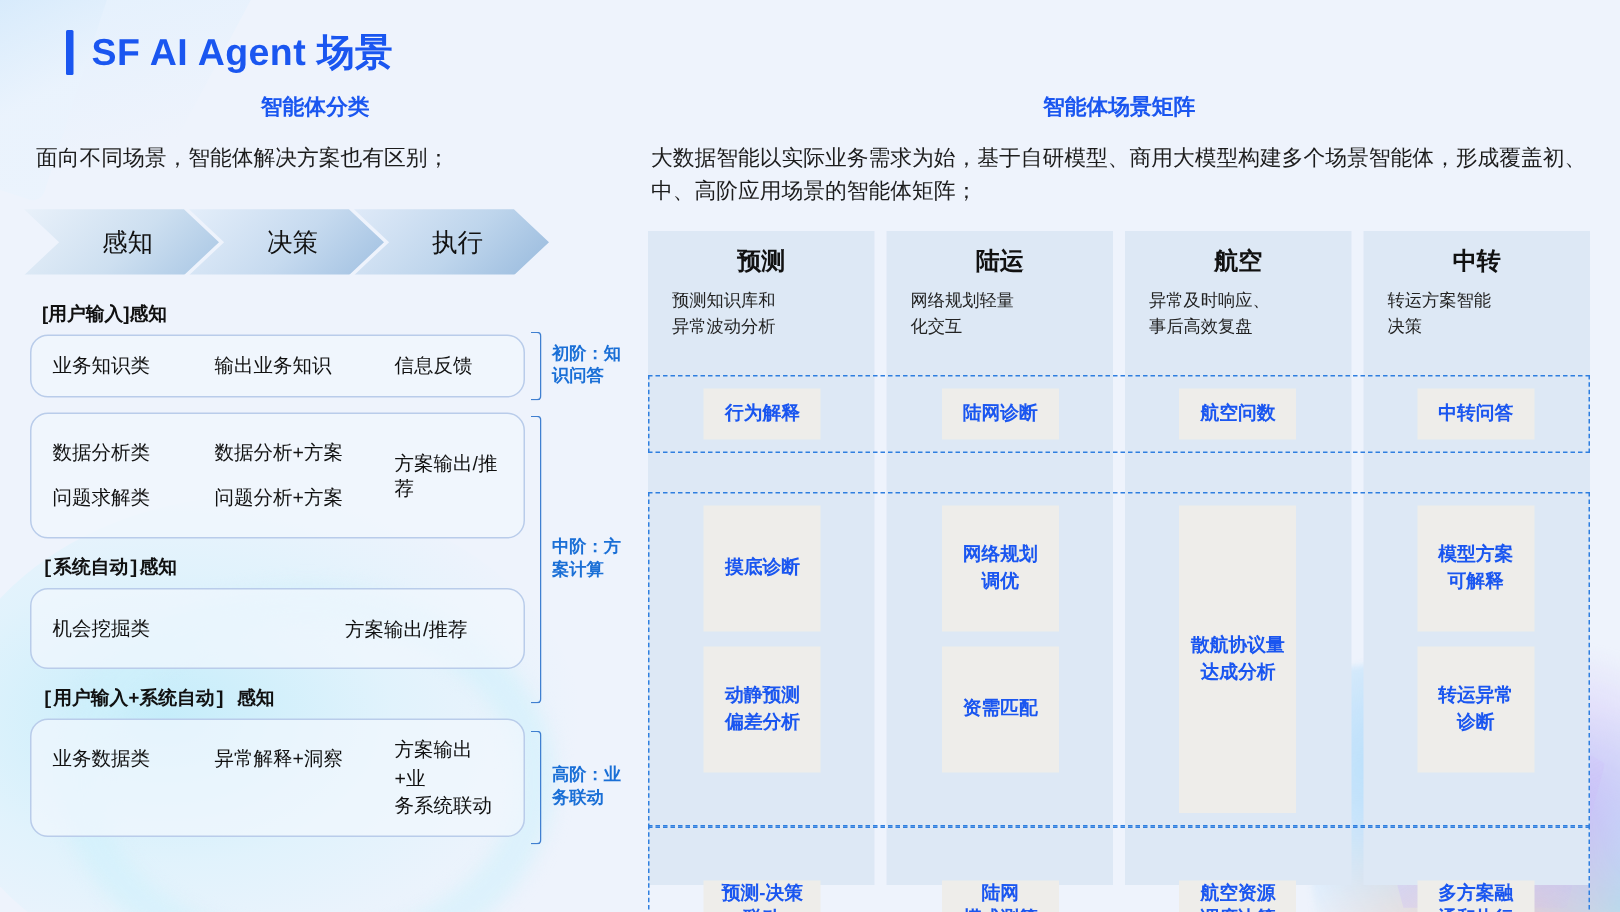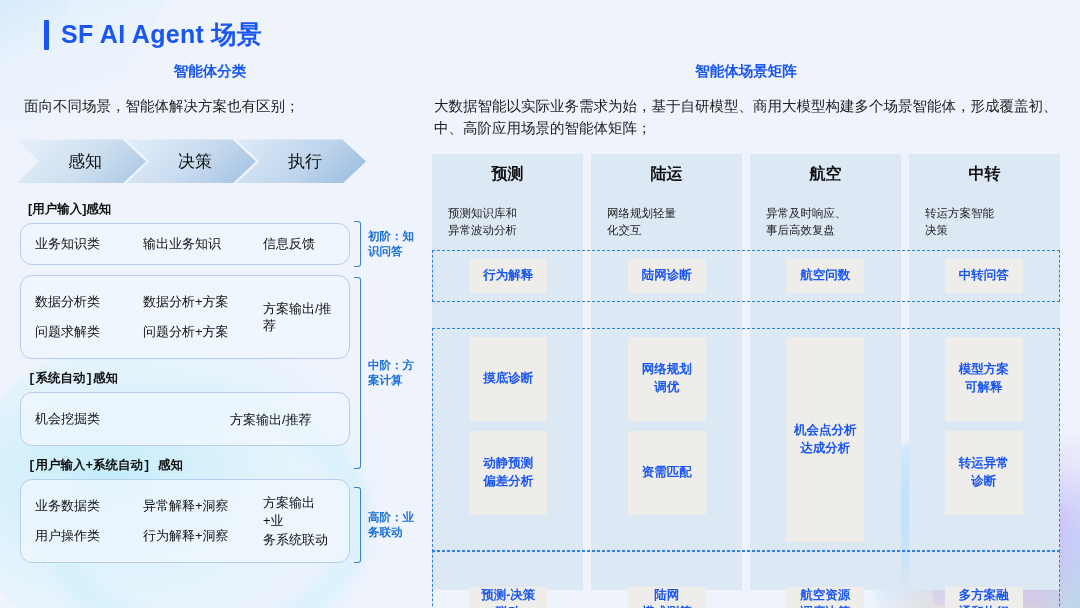--- a/index.html
+++ b/index.html
@@ -123,21 +123,21 @@
   .matrix{ position:relative; margin-top:14px; height:436px; }
   .cols{ position:absolute; inset:0; display:flex; gap:8px; }
   .col{ flex:1; background:#dde8f5; }
   .colhead{
     position:absolute; top:0; left:0; right:0; display:flex; gap:8px; height:86px;
   }
   .colhead .ch{
     flex:1; display:flex; flex-direction:column; align-items:center; padding-top:10px;
   }
   .ch-title{ font-size:16px; font-weight:bold; color:#111; }
-  .ch-desc{ font-size:11.5px; color:#222; line-height:1.45; margin-top:20px; width:100%; padding-left:16px; }
+  .ch-desc{ font-size:11.5px; color:#222; line-height:1.45; margin-top:8px; width:100%; padding-left:16px; }
 
   .band{
     position:absolute; left:0; right:0;
     border:1.6px dashed #2f7fe0;
     display:flex; gap:8px;
   }
   .band .cell{
     flex:1; display:flex; flex-direction:column; align-items:center; justify-content:flex-start;
     gap:10px; padding:8px 0;
   }
@@ -223,24 +223,20 @@
     </div>
 
     <div class="grp-label tight">[用户输入+系统自动] 感知</div>
     <div class="card">
       <div class="two-rows">
         <div class="left-pair">
           <div class="card-row">
             <div class="col-a">业务数据类</div>
             <div class="col-b">异常解释+洞察</div>
           </div>
-          <div class="card-row">
-            <div class="col-a">用户操作类</div>
-            <div class="col-b">行为解释+洞察</div>
-          </div>
         </div>
         <div class="span-c" style="white-space:pre-line;line-height:1.4;">方案输出+业
 务系统联动</div>
       </div>
     </div>
 
     <div class="stage" style="top:20px;">
       <div class="bracket" style="height:46px;"></div>
       <div class="stage-txt" style="white-space:pre-line;">初阶：知
 识问答</div>
@@ -315,21 +311,21 @@
         <div class="tile h2" style="white-space:pre-line;">摸底诊断</div>
         <div class="tile h2" style="white-space:pre-line;">动静预测
 偏差分析</div>
       </div>
       <div class="cell">
         <div class="tile h2" style="white-space:pre-line;">网络规划
 调优</div>
         <div class="tile h2" style="white-space:pre-line;">资需匹配</div>
       </div>
       <div class="cell center-v">
-        <div class="tile tall" style="white-space:pre-line;">机会点分析
+        <div class="tile tall" style="white-space:pre-line;">散航协议量
 达成分析</div>
       </div>
       <div class="cell">
         <div class="tile h2" style="white-space:pre-line;">模型方案
 可解释</div>
         <div class="tile h2" style="white-space:pre-line;">转运异常
 诊断</div>
       </div>
     </div>
 

